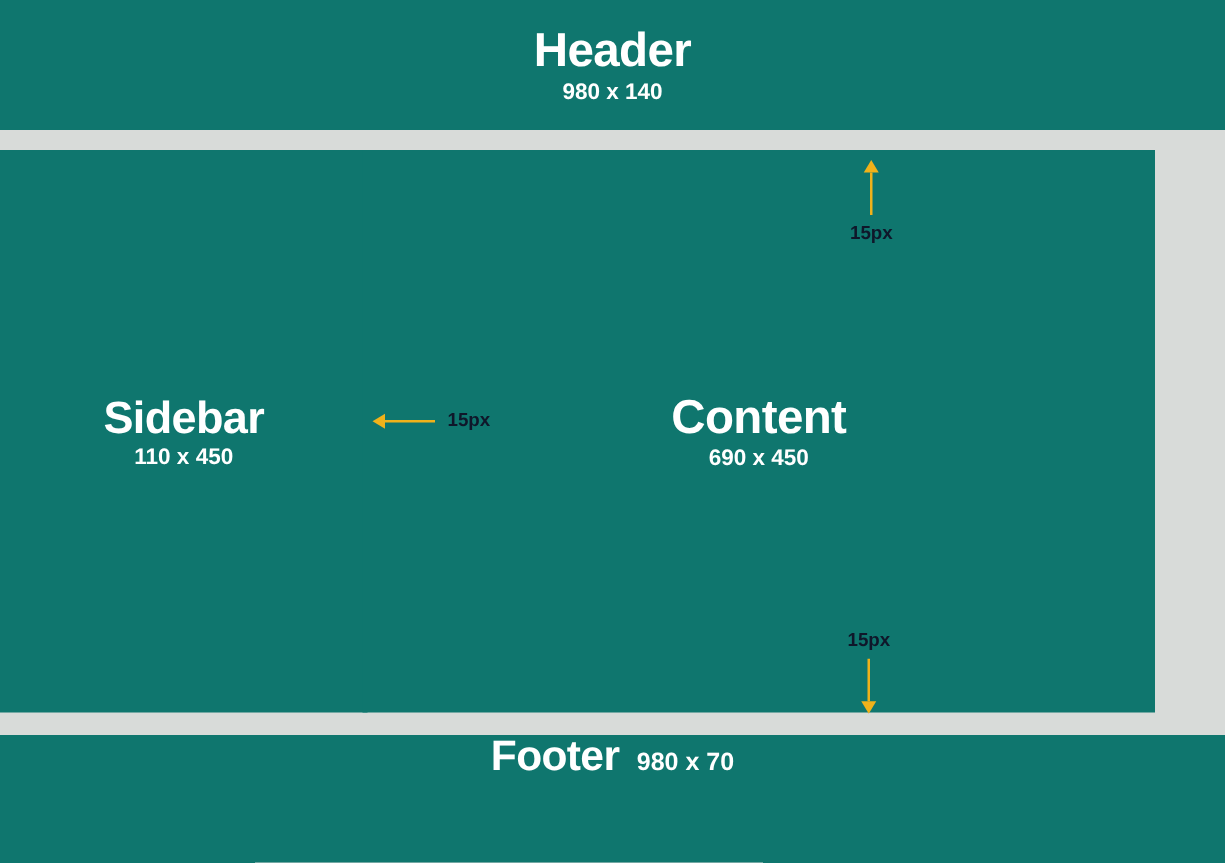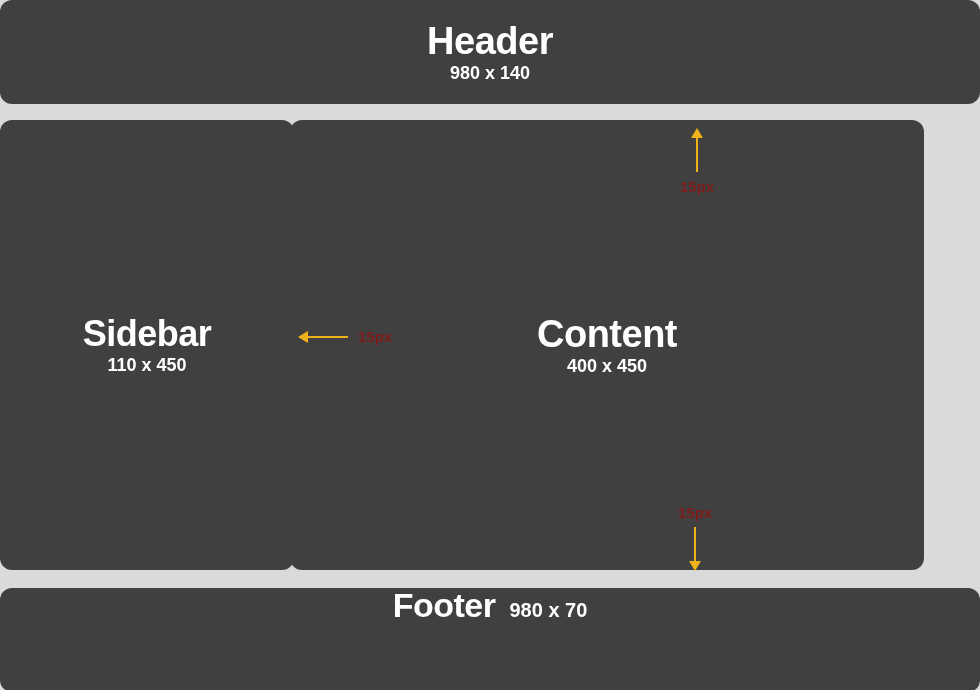--- a/index.html
+++ b/index.html
@@ -9,27 +9,26 @@
     font-family: "Segoe UI", "Helvetica Neue", Arial, sans-serif;
     color: #ffffff;
   }
   .page {
     position: relative;
     width: 980px;
     height: 690px;
   }
   .block {
     position: absolute;
-    background: #404040;
+    background: #0f766e;
     display: flex;
     align-items: center;
     justify-content: center;
     flex-direction: column;
     text-align: center;
-    border-radius: 12px;
   }
   .title {
     font-weight: 700;
     line-height: 1;
     letter-spacing: -0.5px;
   }
   .dims {
     font-weight: 600;
     margin-top: 4px;
     line-height: 1;
@@ -59,21 +58,21 @@
   
   .anno {
     position: absolute;
     color: #ffffff;
     font-size: 15px;
     font-weight: 600;
     display: flex;
     align-items: center;
     gap: 10px;
   }
-  .anno .label { color: #7f1d1d; }
+  .anno .label { color: #0f172a; }
   .arrow-h {
     display: flex;
     align-items: center;
   }
   .arrow-h .shaft {
     width: 40px; height: 2px; background: #f0b21a;
   }
   .arrow-h .head-left {
     width: 0; height: 0;
     border-top: 6px solid transparent;
@@ -118,21 +117,21 @@
     <div class="dims">980 x 140</div>
   </div>
 
   <div class="block sidebar">
     <div class="title">Sidebar</div>
     <div class="dims">110 x 450</div>
   </div>
 
   <div class="block content">
     <div class="title">Content</div>
-    <div class="dims">400 x 450</div>
+    <div class="dims">690 x 450</div>
   </div>
 
   <div class="block footer">
     <span class="title">Footer</span>
     <span class="dims">980 x 70</span>
   </div>
 
   <div class="anno anno-top">
     <span class="arrow-v">
       <span class="head-up"></span>

